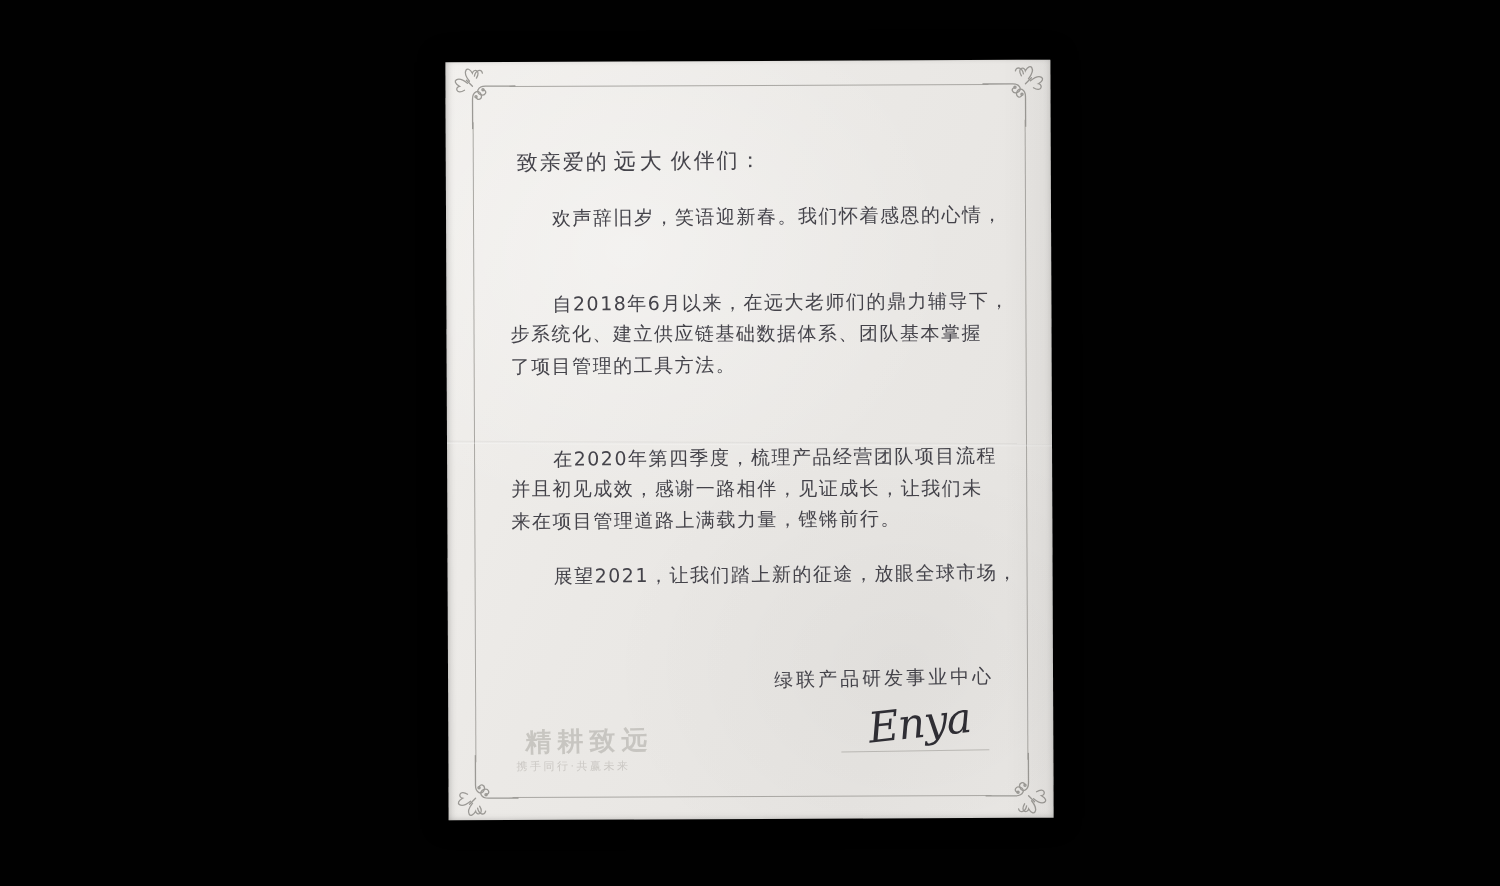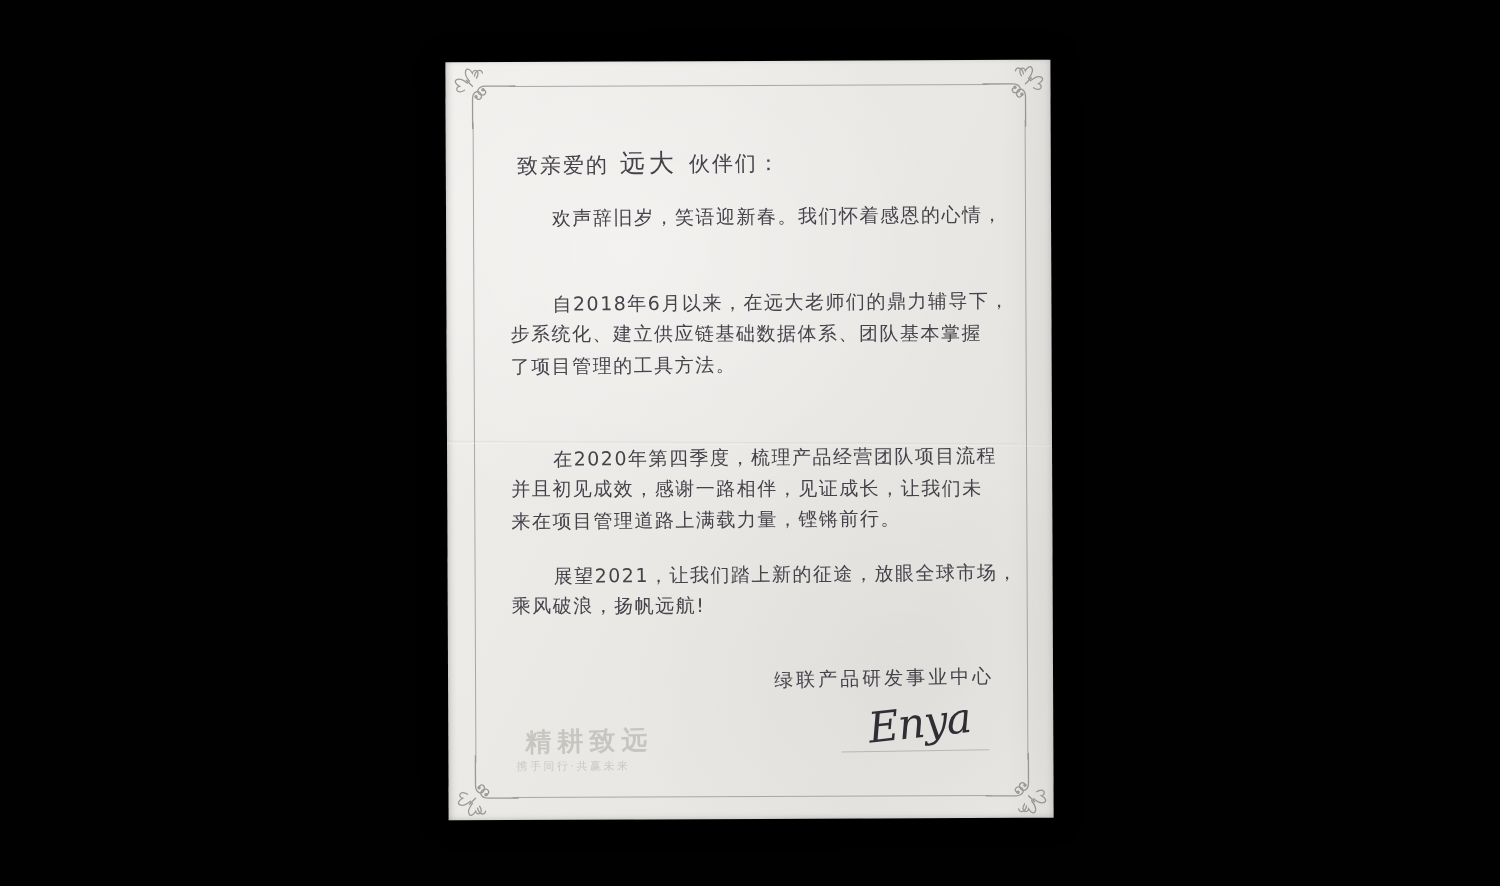--- a/index.html
+++ b/index.html
@@ -53,21 +53,21 @@
   .corner-bl{left:6px;bottom:1px;transform:scaleY(-1);}
   .corner-br{right:4px;bottom:1px;transform:scale(-1,-1);}
 
   
   .ink{color:#44434a;}
   .salutation{
     position:absolute;left:71px;top:85px;
     font-size:21px;letter-spacing:2px;white-space:nowrap;
     transform:rotate(-0.4deg);
   }
-  .salutation .hl{font-size:25px;letter-spacing:4px;margin:0 11px;}
+  .salutation .hl{font-size:22px;letter-spacing:4px;margin:0 5px;}
   .para{position:absolute;left:64px;}
   .line{
     height:31px;line-height:31px;
     font-size:19px;letter-spacing:1.5px;white-space:nowrap;
     transform:rotate(-0.25deg);
   }
   .line:nth-child(even){transform:rotate(0.15deg);}
   .para .line:first-child{padding-left:42px;}
   .para-1{top:140px;}
   .para-2{top:226px;}
@@ -182,21 +182,20 @@
     </div>
 
     <div class="para para-3 ink">
       <div class="line">在2020年第四季度，梳理产品经营团队项目流程</div>
       <div class="line">并且初见成效，感谢一路相伴，见证成长，让我们未</div>
       <div class="line">来在项目管理道路上满载力量，铿锵前行。</div>
     </div>
 
     <div class="para para-4 ink">
       <div class="line">展望2021，让我们踏上新的征途，放眼全球市场，</div>
-      <div class="line">乘风破浪，扬帆远航!</div>
     </div>
 
     <div class="org ink">绿联产品研发事业中心</div>
     <div class="sig">Enya</div>
     <div class="sig-underline"></div>
 
     <div class="wm-title">精耕致远</div>
     <div class="wm-sub">携手同行·共赢未来</div>
 
   </div>

